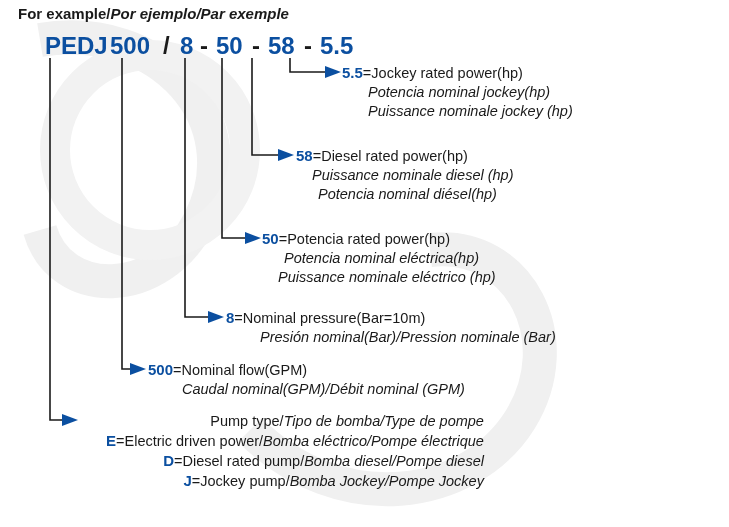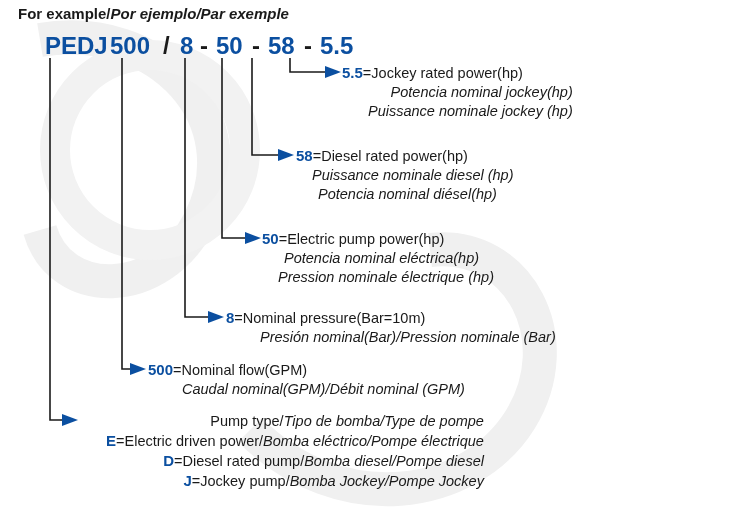--- a/index.html
+++ b/index.html
@@ -63,21 +63,21 @@
   .code.dark { color: #1a1a1a; font-weight: bold; }
 
   .blk {
     font-size: 14.5px;
     color: #1a1a1a;
     white-space: nowrap;
     line-height: 19px;
   }
   .blk b { color: #0b4fa0; font-weight: bold; font-size: 15px; }
   .blk .it { font-style: italic; }
-  .blk .ind1 { display: block; padding-left: 26px; text-align: right; }
+  .blk .ind1 { display: block; padding-left: 26px; }
   .blk .ind2 { display: block; padding-left: 16px; }
   .blk .ind3 { display: block; padding-left: 22px; }
   .blk .ind4 { display: block; padding-left: 34px; }
 
   .bottom {
     font-size: 14.5px;
     color: #1a1a1a;
     white-space: nowrap;
     line-height: 20px;
   }
@@ -145,23 +145,23 @@
     <span class="it ind1">Puissance nominale jockey (hp)</span>
   </div>
 
   <div class="abs blk" style="left:296px; top:146px;">
     <span><b>58</b><span>=Diesel rated power(hp)</span></span>
     <span class="it ind2">Puissance nominale diesel (hp)</span>
     <span class="it ind3">Potencia nominal diésel(hp)</span>
   </div>
 
   <div class="abs blk" style="left:262px; top:229px;">
-    <span><b>50</b><span>=Electric pump power(hp)</span></span>
+    <span><b>50</b><span>=Potencia rated power(hp)</span></span>
     <span class="it ind3">Potencia nominal eléctrica(hp)</span>
-    <span class="it ind2">Pression nominale électrique (hp)</span>
+    <span class="it ind2">Puissance nominale eléctrico (hp)</span>
   </div>
 
   <div class="abs blk" style="left:226px; top:308px;">
     <span><b>8</b><span>=Nominal pressure(Bar=10m)</span></span>
     <span class="it ind4">Presión nominal(Bar)/Pression nominale (Bar)</span>
   </div>
 
   <div class="abs blk" style="left:148px; top:360px;">
     <span><b>500</b><span>=Nominal flow(GPM)</span></span>
     <span class="it ind4">Caudal nominal(GPM)/Débit nominal (GPM)</span>

